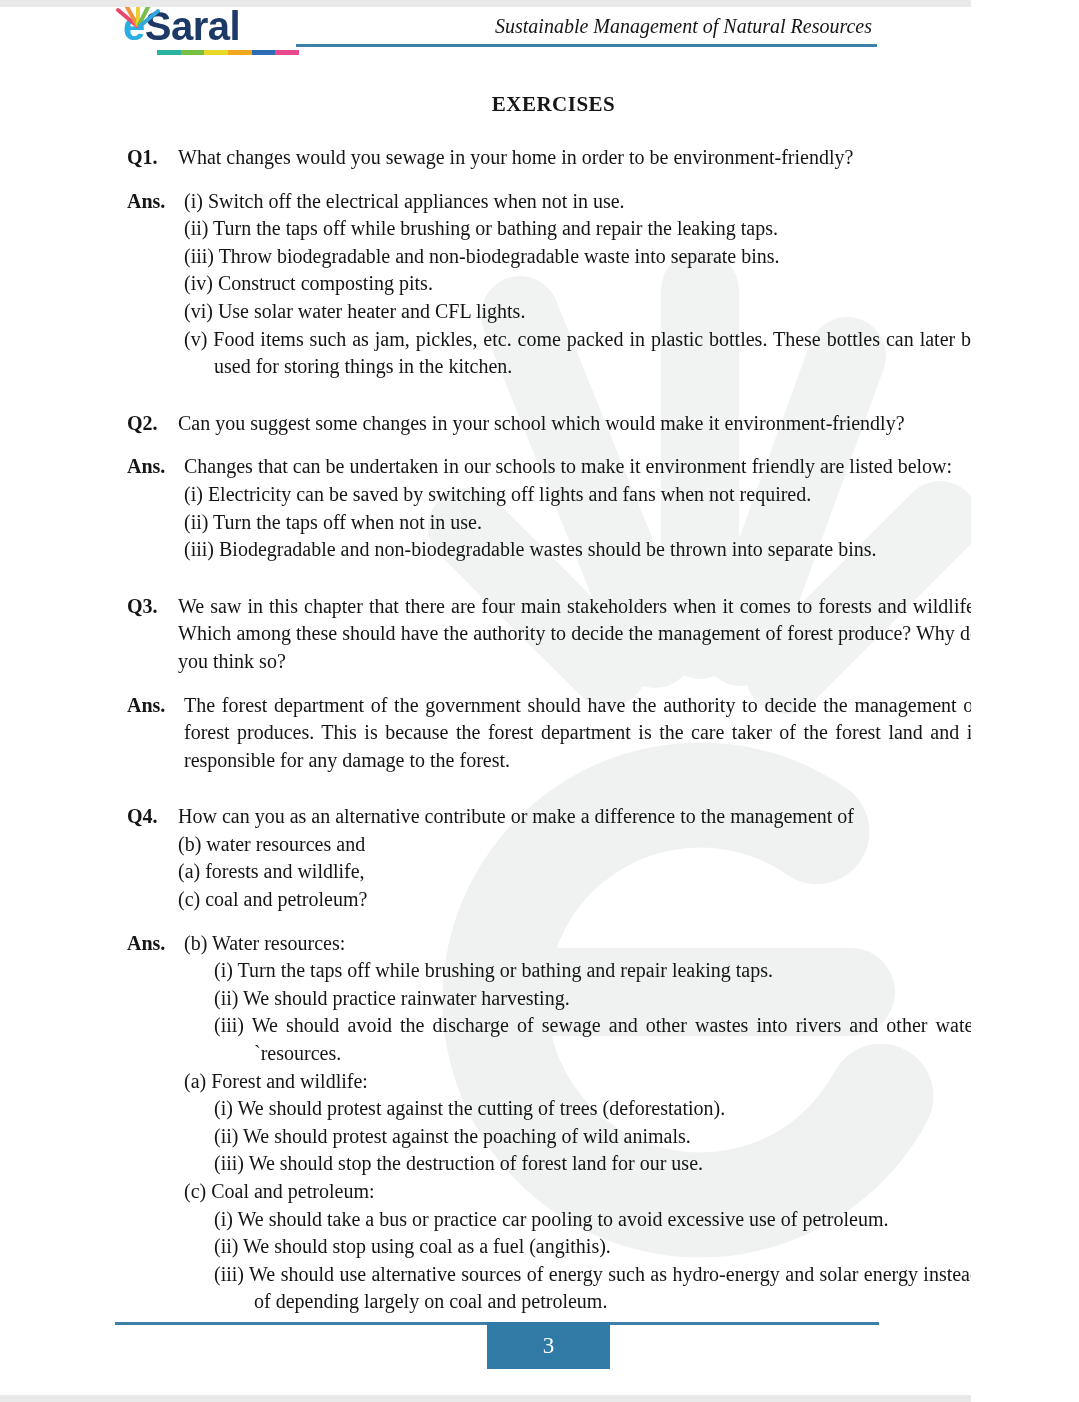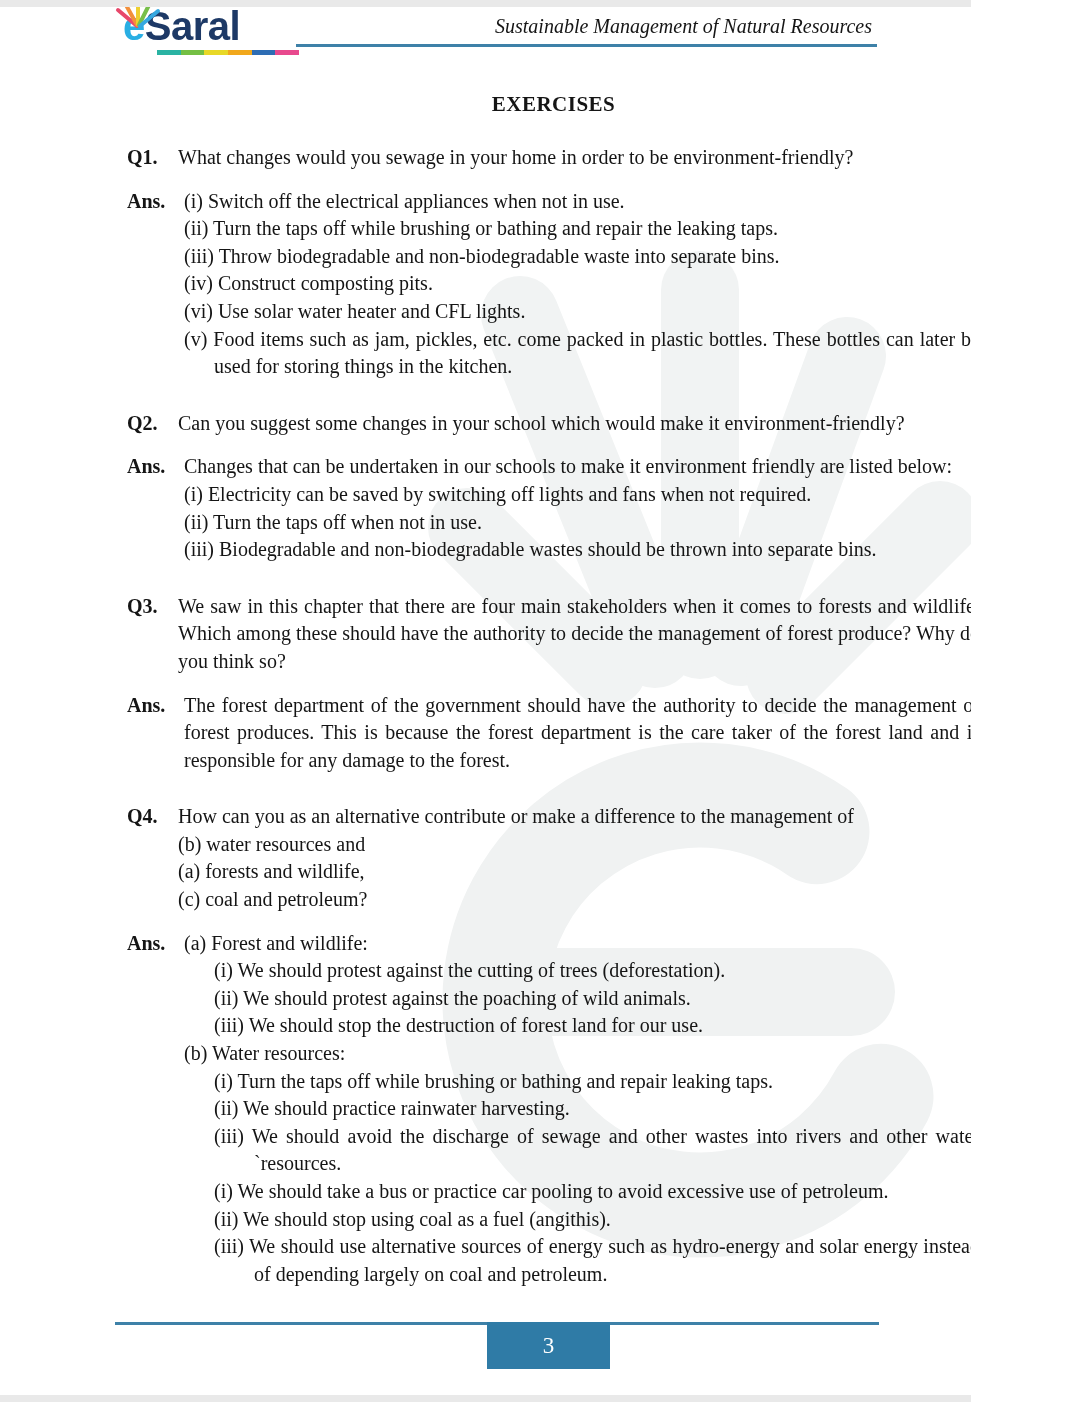--- a/index.html
+++ b/index.html
@@ -153,32 +153,33 @@
           <div>How can you as an alternative contribute or make a difference to the management of</div>
           <div class="subitem">(b) water resources and</div>
           <div class="subitem">(a) forests and wildlife,</div>
           <div class="subitem">(c) coal and petroleum?</div>
         </div>
       </div>
       <div class="row a-row">
         <span class="lbl">Ans.</span>
         <div class="txt">
           <div class="group">
+            <div class="group-h">(b) Water resources:</div>
+            <div class="gi">(i) Turn the taps off while brushing or bathing and repair leaking taps.</div>
+            <div class="gi">(ii) We should practice rainwater harvesting.</div>
+            <div class="gi">(iii) We should avoid the discharge of sewage and other wastes into rivers and other water `resources.</div>
+          </div>
+          <div class="group">
             <div class="group-h">(a) Forest and wildlife:</div>
             <div class="gi">(i) We should protest against the cutting of trees (deforestation).</div>
             <div class="gi">(ii) We should protest against the poaching of wild animals.</div>
             <div class="gi">(iii) We should stop the destruction of forest land for our use.</div>
           </div>
           <div class="group">
-            <div class="group-h">(b) Water resources:</div>
-            <div class="gi">(i) Turn the taps off while brushing or bathing and repair leaking taps.</div>
-            <div class="gi">(ii) We should practice rainwater harvesting.</div>
-            <div class="gi">(iii) We should avoid the discharge of sewage and other wastes into rivers and other water `resources.</div>
-          </div>
-          <div class="group">
+            <div class="group-h">(c) Coal and petroleum:</div>
             <div class="gi">(i) We should take a bus or practice car pooling to avoid excessive use of petroleum.</div>
             <div class="gi">(ii) We should stop using coal as a fuel (angithis).</div>
             <div class="gi">(iii) We should use alternative sources of energy such as hydro-energy and solar energy instead of depending largely on coal and petroleum.</div>
           </div>
         </div>
       </div>
     </div>
   </div>
 
   <div class="footer-rule"></div>

